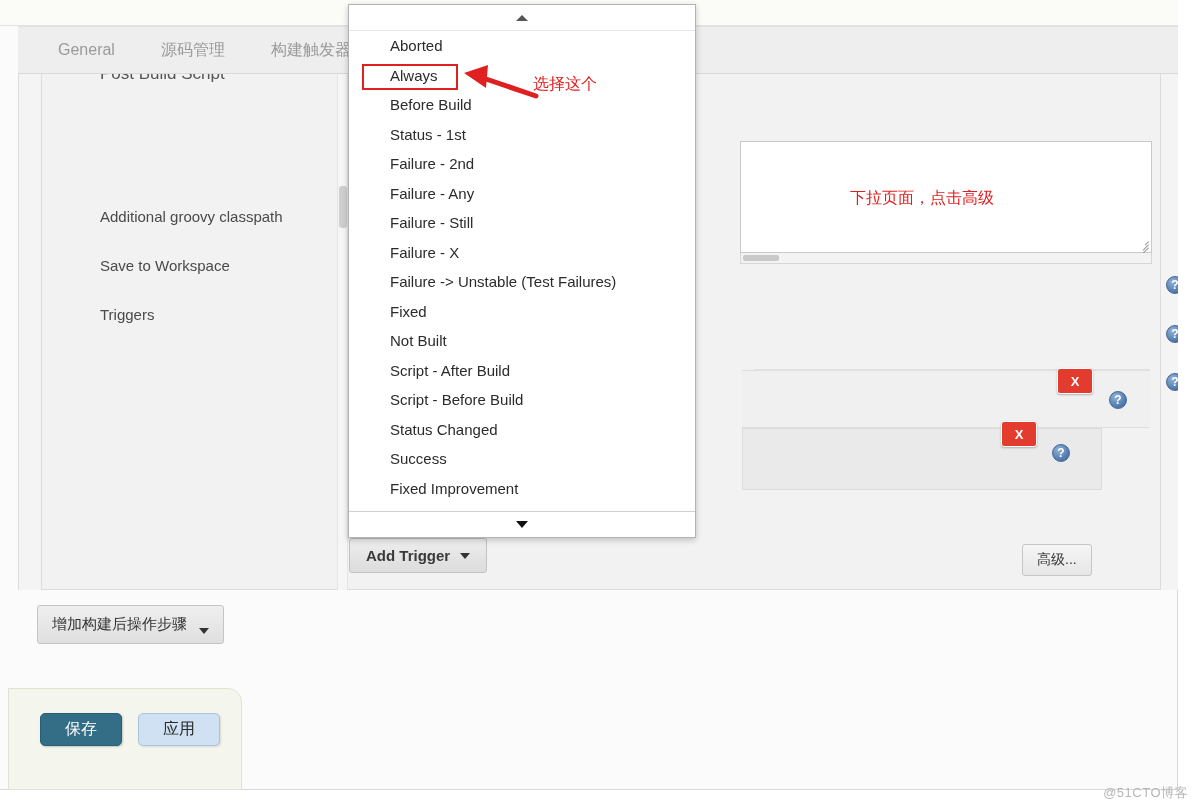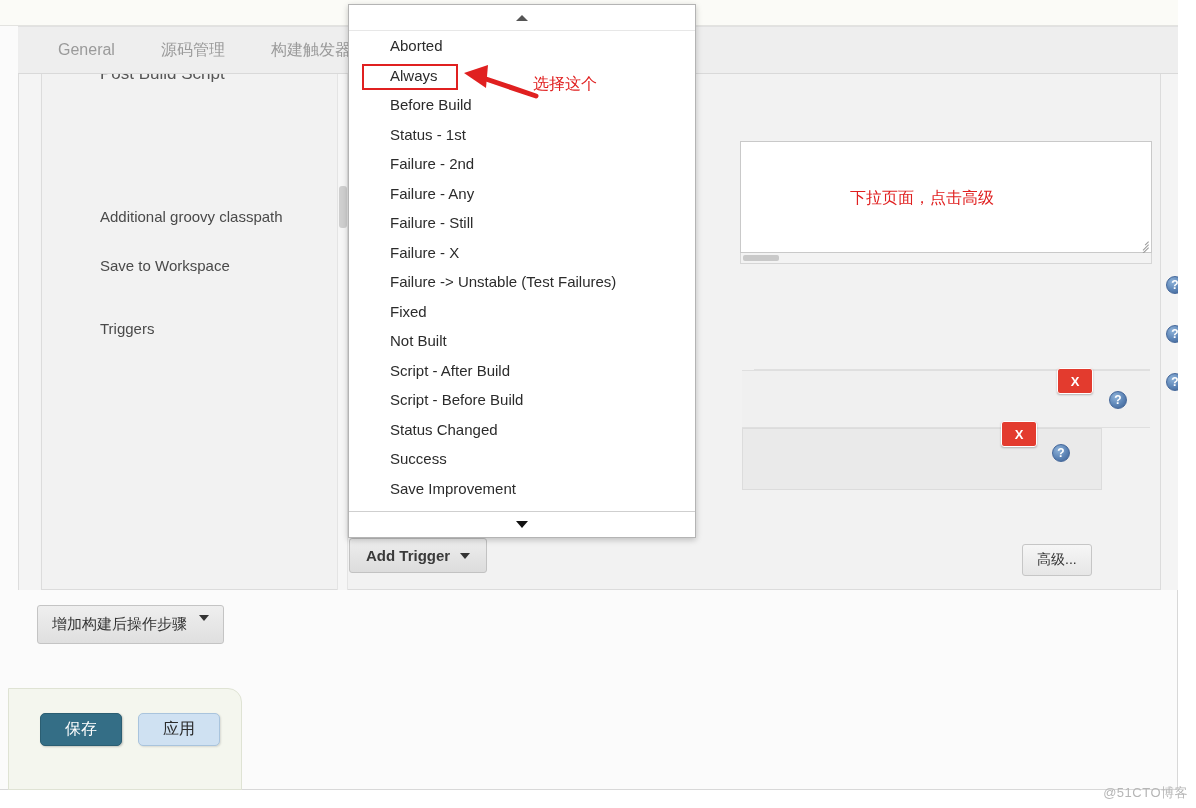--- a/index.html
+++ b/index.html
@@ -85,21 +85,21 @@
 
   
   .field-label {
     position: absolute;
     font-size: 15px;
     color: #4a4a4a;
     white-space: nowrap;
   }
   .lbl-classpath { left: 58px; top: 134px; }
   .lbl-workspace { left: 58px; top: 183px; }
-  .lbl-triggers  { left: 58px; top: 246px; }
+  .lbl-triggers  { left: 58px; top: 232px; }
 
   
   .script-area {
     position: absolute;
     left: 698px; top: 67px;
     width: 412px; height: 112px;
     background: #ffffff;
     border: 1px solid #c9c9c9;
     z-index: 5;
   }
@@ -331,21 +331,21 @@
   .add-post {
     position: absolute;
     left: 37px; top: 605px;
     padding: 9px 14px;
     background: linear-gradient(#efefef, #dfdfdf);
     border: 1px solid #c4c4c4;
     border-radius: 3px;
     font-size: 15px;
     color: #333;
     cursor: pointer;
-    display: flex; align-items: flex-start; gap: 12px;
+    display: flex; align-items: flex-end; gap: 12px;
     z-index: 20;
   }
 
   
   .save-bar {
     position: absolute;
     left: 8px; top: 688px;
     width: 234px; height: 102px;
     background: #f4f6ee;
     border: 1px solid #dfe3d4;
@@ -470,21 +470,21 @@
       <div class="dd-item">Failure - Any</div>
       <div class="dd-item">Failure - Still</div>
       <div class="dd-item">Failure - X</div>
       <div class="dd-item">Failure -&gt; Unstable (Test Failures)</div>
       <div class="dd-item">Fixed</div>
       <div class="dd-item">Not Built</div>
       <div class="dd-item">Script - After Build</div>
       <div class="dd-item">Script - Before Build</div>
       <div class="dd-item">Status Changed</div>
       <div class="dd-item">Success</div>
-      <div class="dd-item">Save Improvement</div>
+      <div class="dd-item">Fixed Improvement</div>
       <div class="dd-item">Test Regression</div>
     </div>
     <div class="dd-scroll-down">
       <span class="caret-down"></span>
     </div>
   </div>
 
   <div class="hl-rect"></div>
 
   <svg class="arrow-svg" width="78" height="42" viewBox="0 0 78 42">

